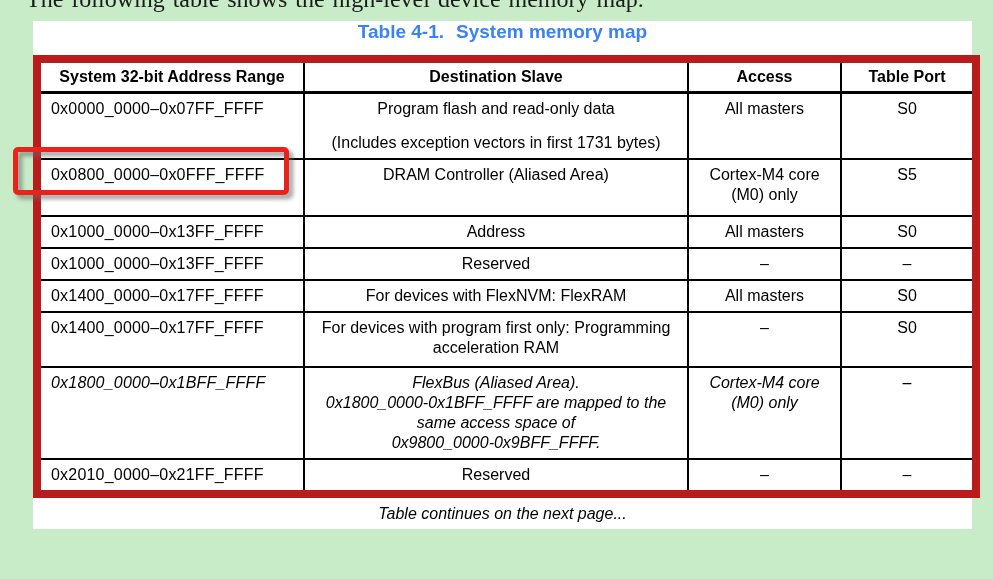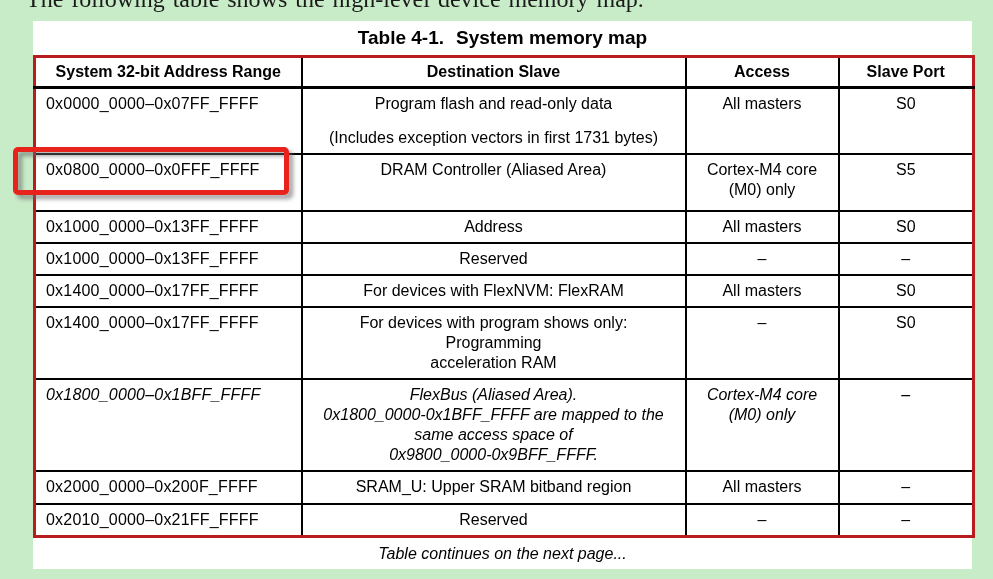--- a/index.html
+++ b/index.html
@@ -1,25 +1,25 @@
 <!DOCTYPE html>
 <html><head>
 <meta charset="utf-8">
 <style>
   html,body{margin:0;padding:0;}
   body{width:993px;height:579px;overflow:hidden;font-family:"Liberation Sans",sans-serif;}
   .page{position:absolute;left:0;top:0;width:993px;height:579px;overflow:hidden;}
   .intro{position:absolute;left:26px;top:-14px;font-family:"Liberation Serif",serif;
          font-size:24px;color:#1a1a1a;white-space:nowrap;word-spacing:2px;}
   .sheet{position:absolute;left:33px;top:21px;width:939px;background:#fff;}
-  .title-band{height:34px;background:#fff;display:flex;align-items:center;justify-content:center;
-              font-weight:bold;font-size:19px;color:#000000;}
+  .title-band{height:34px;background:#fff;display:flex;align-items:flex-start;justify-content:center;
+              font-weight:bold;font-size:19px;color:#3b82f6;}
   .title-label{margin-right:12px;}
   table.memmap{border-collapse:collapse;table-layout:fixed;width:939px;background:#fff;}
-  table.memmap{border:3px solid #b91c1c;}
+  table.memmap{border:8px solid #b91c1c;}
   table.memmap th{border:2px solid #000;border-bottom:3px solid #000;font-size:16px;font-weight:bold;
                   text-align:center;vertical-align:middle;padding:5px 4px;color:#000;background:#fff;}
   table.memmap td{border:2px solid #000;font-size:16px;line-height:20px;vertical-align:top;
                   padding:5px 10px;color:#000;background:#fff;}
   td.addr{white-space:nowrap;letter-spacing:0.2px;}
   .cell-line{min-height:20px;text-align:center;}
   .cell-gap{height:14px;}
   .footer-band{height:31px;background:#fff;display:flex;align-items:center;justify-content:center;
                font-size:16px;font-style:italic;color:#000;}
   .highlight-box{position:absolute;left:13px;top:147px;width:266px;height:38px;
@@ -43,21 +43,21 @@
         <col style="width:267px">
           <col style="width:384px">
           <col style="width:153px">
           <col style="width:135px">
       </colgroup>
       <thead>
         <tr id="header-row">
             <th>System 32-bit Address Range</th>
             <th>Destination Slave</th>
             <th>Access</th>
-            <th>Slave Port</th>
+            <th>Table Port</th>
           </tr>
       </thead>
       <tbody id="table-body">
           <tr style="height: 62px; margin-left: 17px;">
             <td class="addr">0x0000_0000–0x07FF_FFFF</td>
             <td>
               <div class="cell-line">Program flash and read-only data</div>
               <div class="cell-gap"></div>
               <div class="cell-line">(Includes exception vectors in first 1731 bytes)</div>
             </td>
@@ -113,53 +113,41 @@
             <td>
               <div class="cell-line">All masters</div>
             </td>
             <td>
               <div class="cell-line">S0</div>
             </td>
           </tr>
           <tr style="height: 55px;">
             <td class="addr">0x1400_0000–0x17FF_FFFF</td>
             <td>
-              <div class="cell-line">For devices with program shows only: Programming</div>
+              <div class="cell-line">For devices with program first only: Programming</div>
               <div class="cell-line">acceleration RAM</div>
             </td>
             <td>
               <div class="cell-line">–</div>
             </td>
             <td>
               <div class="cell-line">S0</div>
             </td>
           </tr>
           <tr style="height: 92px; font-style: italic;">
             <td class="addr">0x1800_0000–0x1BFF_FFFF</td>
             <td>
               <div class="cell-line">FlexBus (Aliased Area).</div>
               <div class="cell-line">0x1800_0000-0x1BFF_FFFF are mapped to the</div>
               <div class="cell-line">same access space of</div>
               <div class="cell-line">0x9800_0000-0x9BFF_FFFF.</div>
             </td>
             <td>
               <div class="cell-line">Cortex-M4 core</div>
               <div class="cell-line">(M0) only</div>
-            </td>
-            <td>
-              <div class="cell-line">–</div>
-            </td>
-          </tr>
-          <tr style="height: 33px;">
-            <td class="addr">0x2000_0000–0x200F_FFFF</td>
-            <td>
-              <div class="cell-line">SRAM_U: Upper SRAM bitband region</div>
-            </td>
-            <td>
-              <div class="cell-line">All masters</div>
             </td>
             <td>
               <div class="cell-line">–</div>
             </td>
           </tr>
           <tr style="height: 32px;">
             <td class="addr">0x2010_0000–0x21FF_FFFF</td>
             <td>
               <div class="cell-line">Reserved</div>
             </td>

